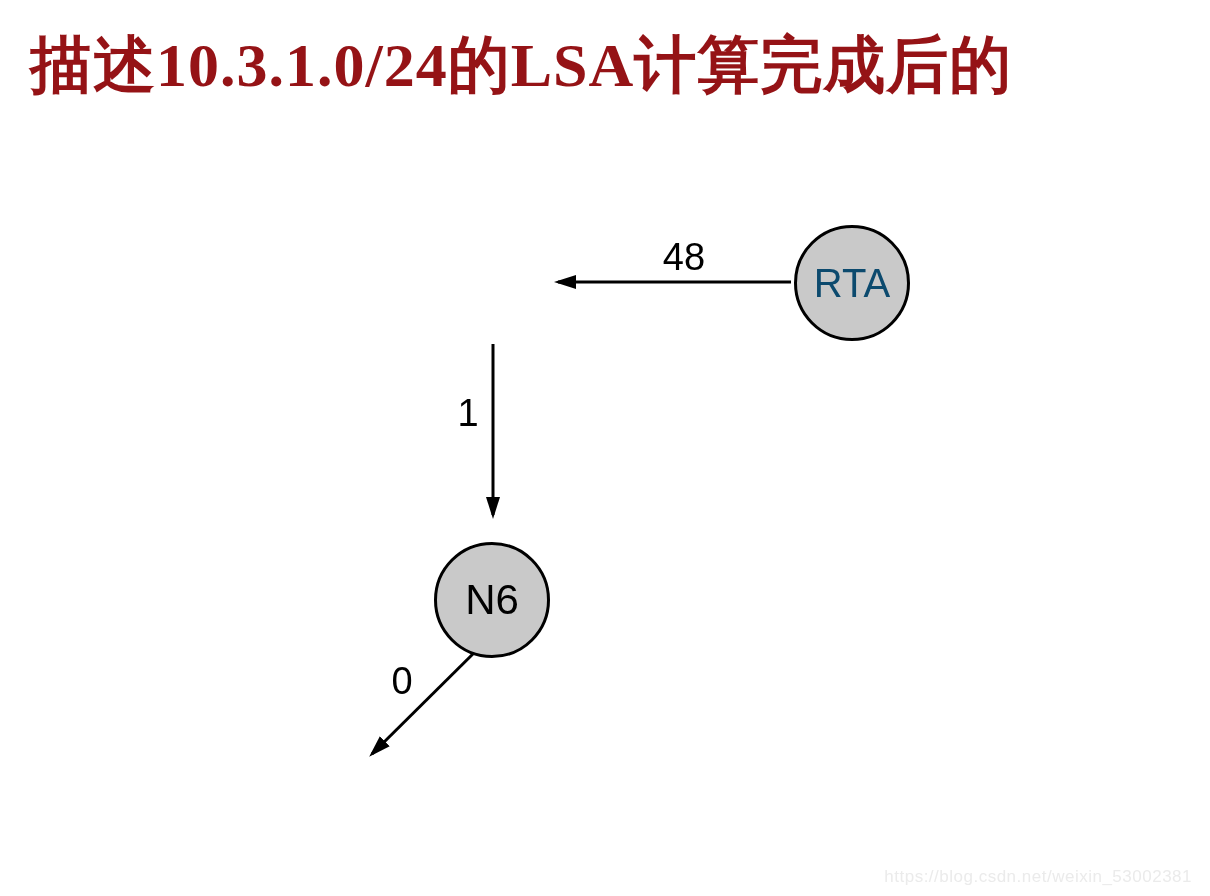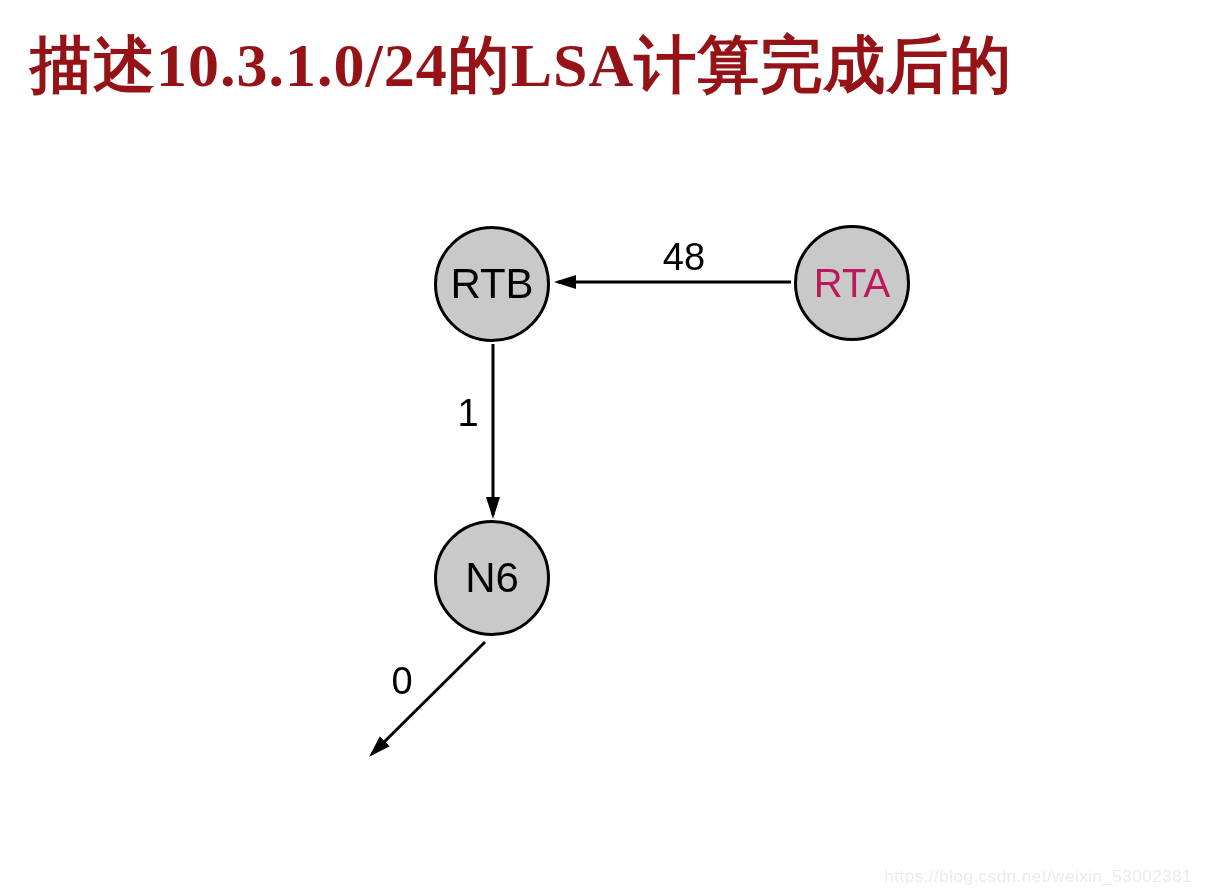--- a/index.html
+++ b/index.html
@@ -50,22 +50,22 @@
     background: #c9c9c9;
     box-sizing: border-box;
     display: flex;
     align-items: center;
     justify-content: center;
     font-size: 42px;
     color: #000000;
   }
   .node.rtb { left: 434px; top: 226px; }
   .node.rta { left: 794px; top: 225px; }
-  .node.rta .node-label { color: #be185d; font-size: 40px; }
-  .node.n6  { left: 434px; top: 520px; }
+  .node.rta .node-label { color: #0c4a6e; font-size: 40px; }
+  .node.n6  { left: 434px; top: 542px; }
   .node.rtc { left: 285px; top: 766px; }
   .edge-label {
     position: absolute;
     transform: translate(-50%, -50%);
     font-size: 38px;
     color: #000000;
     white-space: nowrap;
   }
   .edge-label.cost-48 { left: 684px; top: 257px; }
   .edge-label.cost-1  { left: 468px; top: 413px; }
@@ -95,23 +95,20 @@
       <defs>
         <marker id="arrowhead" markerUnits="userSpaceOnUse" markerWidth="22" markerHeight="16" viewBox="0 0 22 16" refX="18" refY="8" orient="auto">
           <path d="M0,1 L22,8 L0,15 Z" fill="#000000"></path>
         </marker>
       </defs>
       <line x1="791" y1="282" x2="558" y2="282" stroke="#000000" stroke-width="3" marker-end="url(#arrowhead)"></line>
       <line x1="493" y1="344" x2="493" y2="515" stroke="#000000" stroke-width="3" marker-end="url(#arrowhead)"></line>
       <line x1="485" y1="642" x2="372" y2="754" stroke="#000000" stroke-width="3" marker-end="url(#arrowhead)"></line>
     </svg>
 
-    <div class="node rtb">
-      <span class="node-label">RTB</span>
-    </div>
     <div class="node rta">
       <span class="node-label">RTA</span>
     </div>
     <div class="node n6">
       <span class="node-label">N6</span>
     </div>
 
     <div class="edge-label cost-48">48</div>
     <div class="edge-label cost-1">1</div>
     <div class="edge-label cost-0">0</div>

